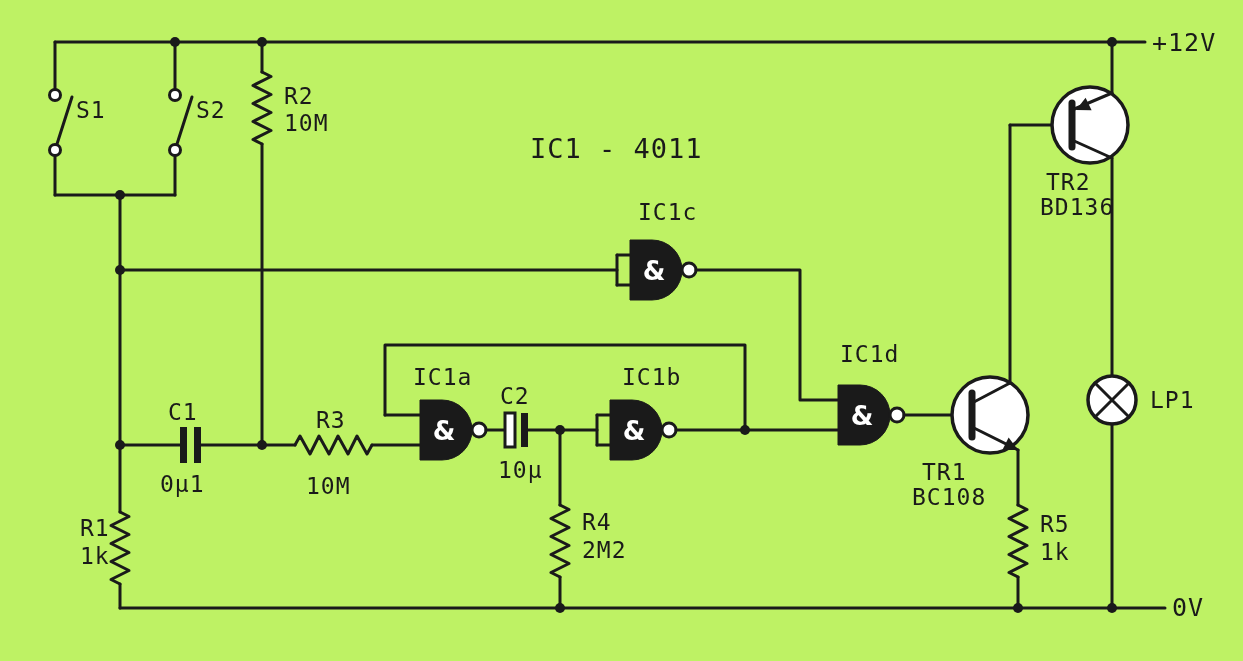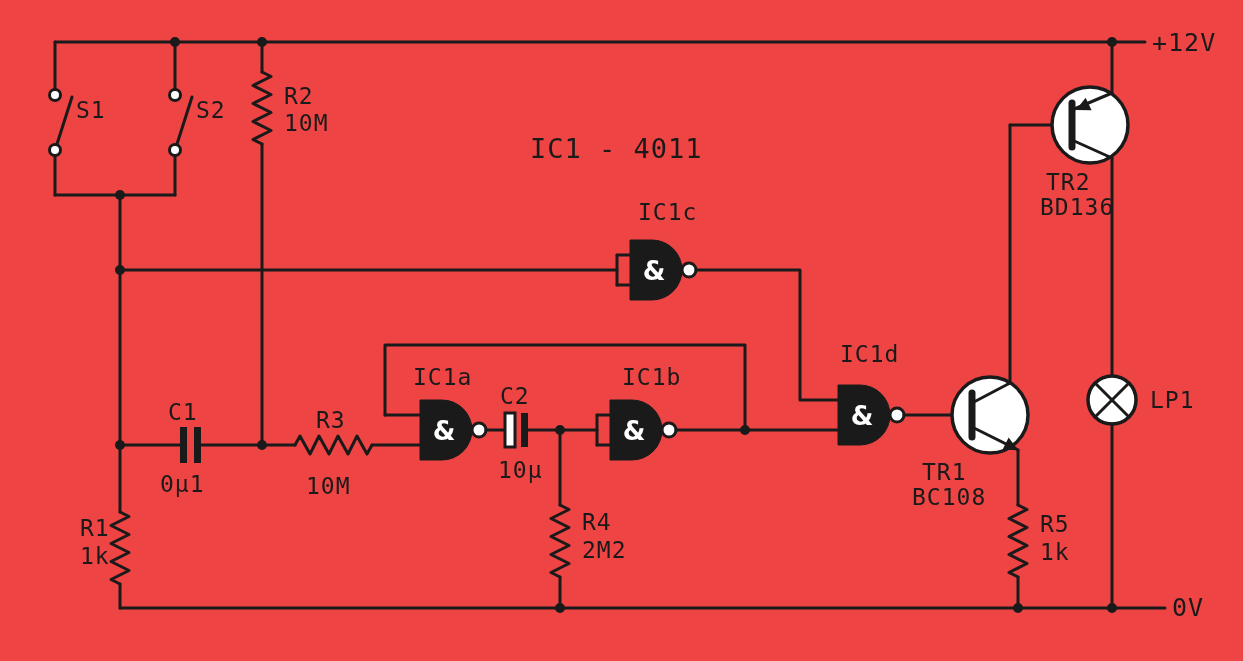--- a/index.html
+++ b/index.html
@@ -1,16 +1,16 @@
 <!DOCTYPE html>
 <html><head>
 <meta charset="utf-8">
 <style>
   html,body{margin:0;padding:0;background:#e8e8e4;}
-  .page{width:1243px;height:661px;background:#ef4444;position:relative;overflow:hidden;}
+  .page{width:1243px;height:661px;background:#bef264;position:relative;overflow:hidden;}
   svg{display:block;}
   .wire{stroke:#1a1a1a;stroke-width:3;fill:none;stroke-linecap:round;stroke-linejoin:round;}
   .zig{stroke:#1a1a1a;stroke-width:3;fill:none;stroke-linejoin:round;stroke-linecap:round;}
   .gate{fill:#1a1a1a;stroke:#1a1a1a;stroke-width:1;}
   .bubble{fill:#ffffff;stroke:#1a1a1a;stroke-width:3;}
   .dot{fill:#1a1a1a;stroke:none;}
   .terminal{fill:#ffffff;stroke:#1a1a1a;stroke-width:3;}
   .tcircle{fill:#ffffff;stroke:#1a1a1a;stroke-width:3.5;}
   .bar{stroke:#1a1a1a;stroke-width:7;stroke-linecap:round;}
   .plate{fill:#1a1a1a;stroke:none;}

